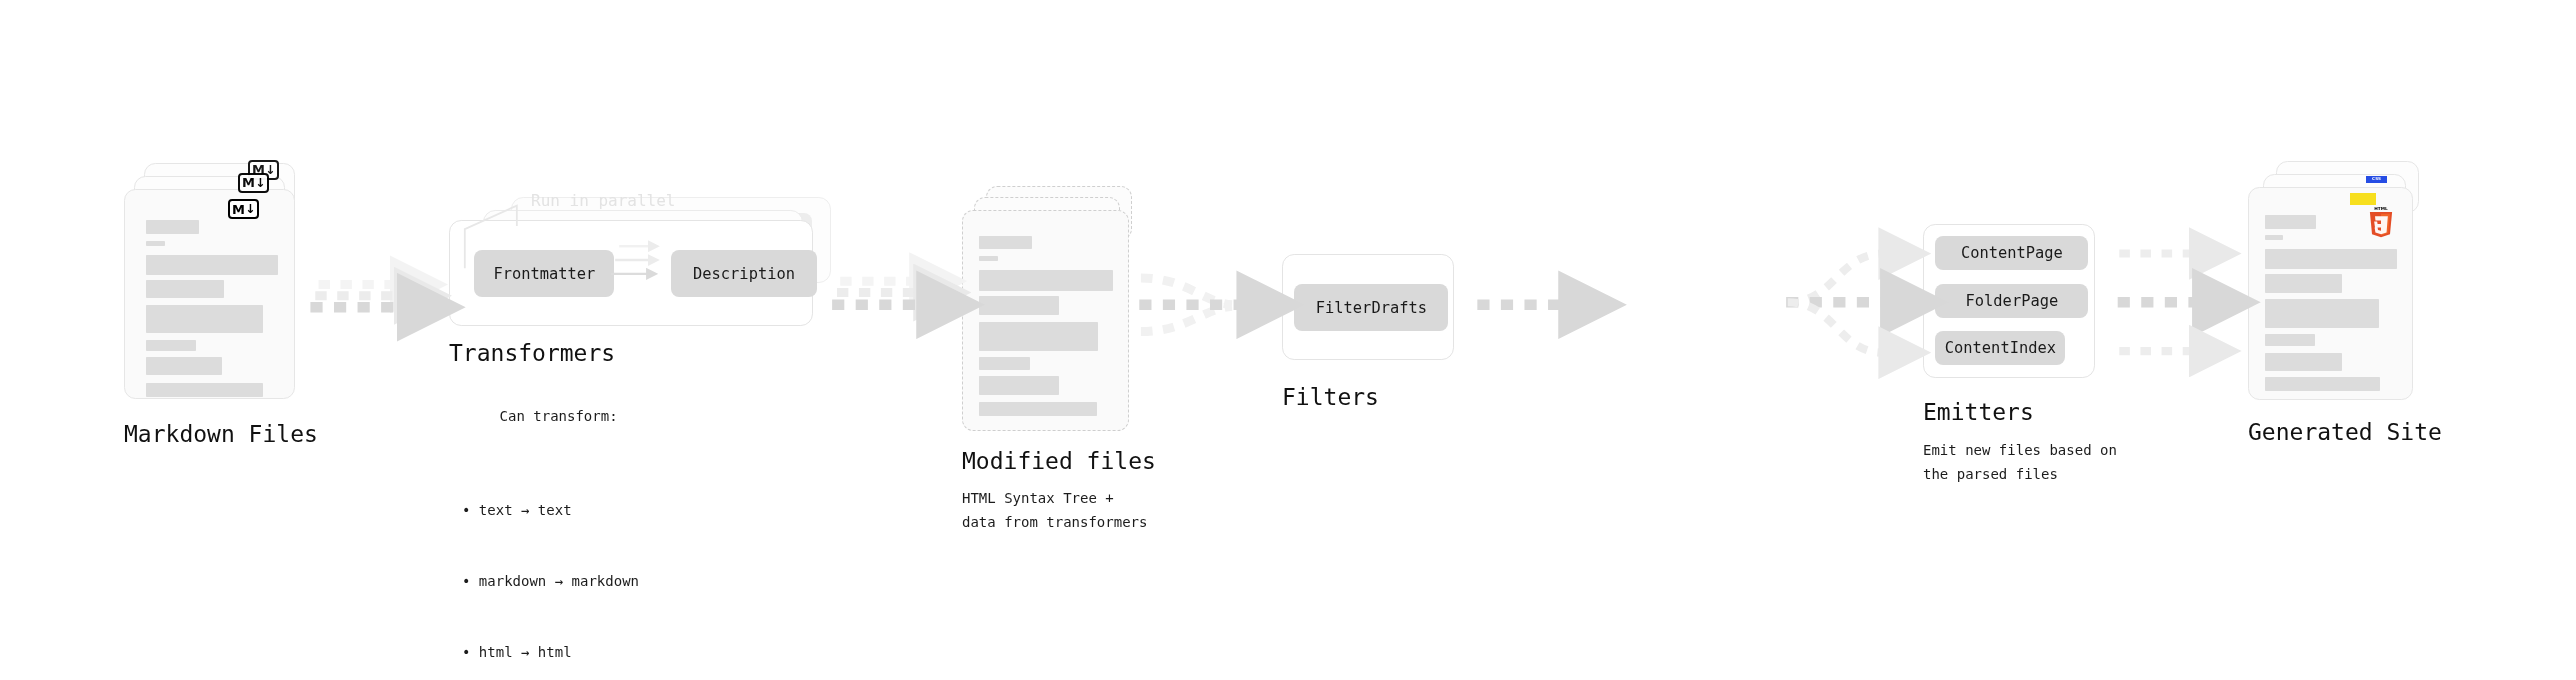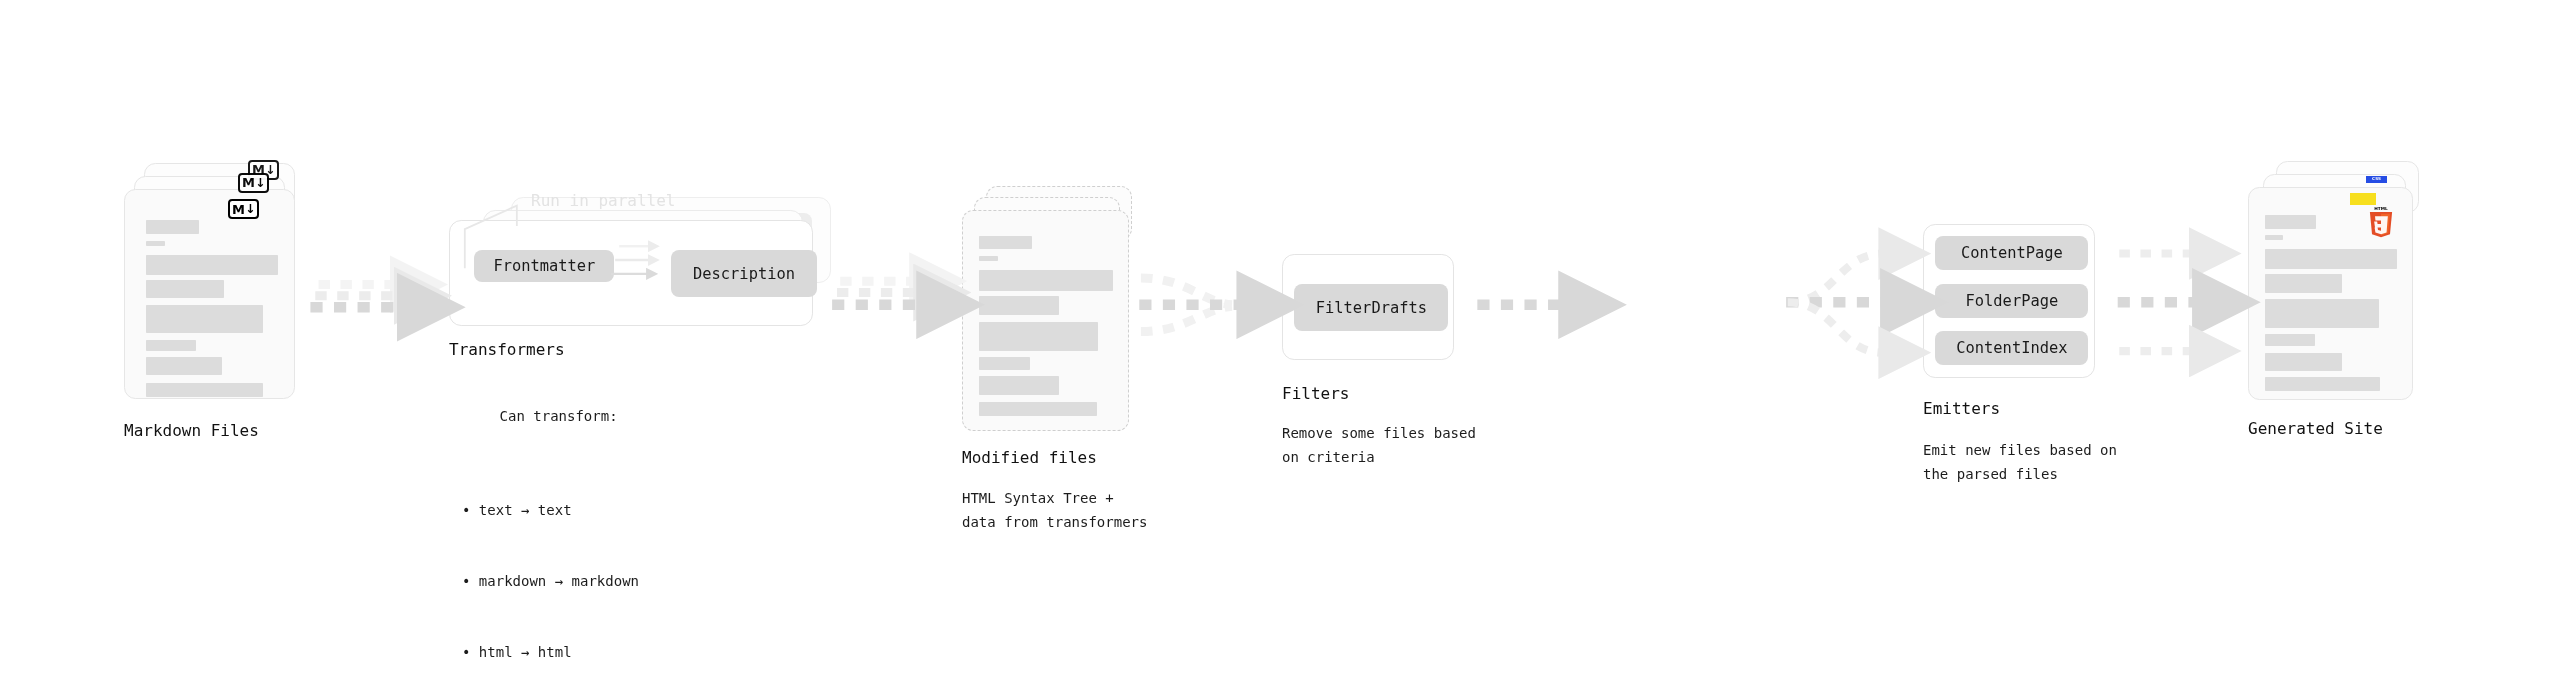--- a/index.html
+++ b/index.html
@@ -86,21 +86,21 @@
     color: #1a1a1a;
     white-space: nowrap;
   }
   .pill.g2 { background: #ededed; color: transparent; }
   .pill.g1 { background: #e4e4e4; color: transparent; }
 
   
   .title {
     position: absolute;
     font-family: "DejaVu Sans Mono", "Liberation Mono", monospace;
-    font-size: 16px;
+    font-size: 23px;
     color: #111111;
     white-space: nowrap;
     letter-spacing: 0px;
   }
   .desc {
     position: absolute;
     font-family: "DejaVu Sans Mono", "Liberation Mono", monospace;
     font-size: 14px;
     line-height: 23.6px;
     color: #1c1c1c;
@@ -167,21 +167,21 @@
         <div class="pill g2" style="left:29px; top:15.4px; width:106px; height:36px;"></div>
         <div class="pill g2" style="left:180px; top:15.4px; width:120px; height:36px;"></div>
       </div>
 
       <div class="box ghost1" style="left:34px; top:13px; width:320px; height:94px;">
         <div class="pill g1" style="left:26px; top:19.5px; width:107px; height:37px;"></div>
         <div class="pill g1" style="left:177px; top:19.5px; width:122px; height:37px;"></div>
       </div>
 
       <div class="box" style="left:0px; top:23px; width:364px; height:106px;">
-        <div class="pill" style="left:24.4px; top:29px; width:140px; height:32px;">Frontmatter</div>
+        <div class="pill" style="left:24.4px; top:29px; width:140px; height:47px;">Frontmatter</div>
         <div class="pill" style="left:221px; top:29px; width:146px; height:47px;">Description</div>
       </div>
     </div>
     <div class="title" style="left:0px; top:143px;">Transformers</div>
     <div class="desc" style="left:0px; top:184px;">
       <span>Can transform:</span>
       <span class="bullets">
         <span class="bullet-row">• text → text</span>
         <span class="bullet-row">• markdown → markdown</span>
         <span class="bullet-row">• html → html</span>
@@ -208,30 +208,28 @@
     <div class="title" style="left:0px; top:262px;">Modified files</div>
     <div class="desc" style="left:0px; top:301px;">HTML Syntax Tree +
 data from transformers</div>
   </div>
 
   <div class="node" style="left:1282px; top:254px;">
     <div class="box" style="left:0px; top:0px; width:172px; height:106px; position:relative;">
       <div class="pill" style="left:11.4px; top:29px; width:154px; height:47px;">FilterDrafts</div>
     </div>
     <div class="title" style="left:0px; top:130px;">Filters</div>
-    <div class="desc" style="left:0px; top:168px;">Remove some files based
-on criteria</div>
   </div>
 
 
   <div class="node" style="left:1923px; top:224px;">
     <div class="box" style="left:0px; top:0px; width:172px; height:154px; position:relative;">
       <div class="pill" style="left:11.4px; top:11.4px; width:153px; height:34px;">ContentPage</div>
       <div class="pill" style="left:11.4px; top:59px; width:153px; height:34px;">FolderPage</div>
-      <div class="pill" style="left:11.4px; top:106px; width:153px; height:34px;">ContentIndex</div>
+      <div class="pill" style="left:11.4px; top:106px; width:130px; height:34px;">ContentIndex</div>
     </div>
     <div class="title" style="left:0px; top:175px;">Emitters</div>
     <div class="desc" style="left:0px; top:215px;">Emit new files based on
 the parsed files</div>
   </div>
 
   <div class="node" style="left:2248px; top:161px;">
     <div class="stack" style="width:171px; height:240px;">
       <div class="sheet back2" style="left:28px; top:0px; width:143px; height:52px;"></div>
       <div class="sheet back1" style="left:14.6px; top:13px; width:143px; height:52px;"></div>

